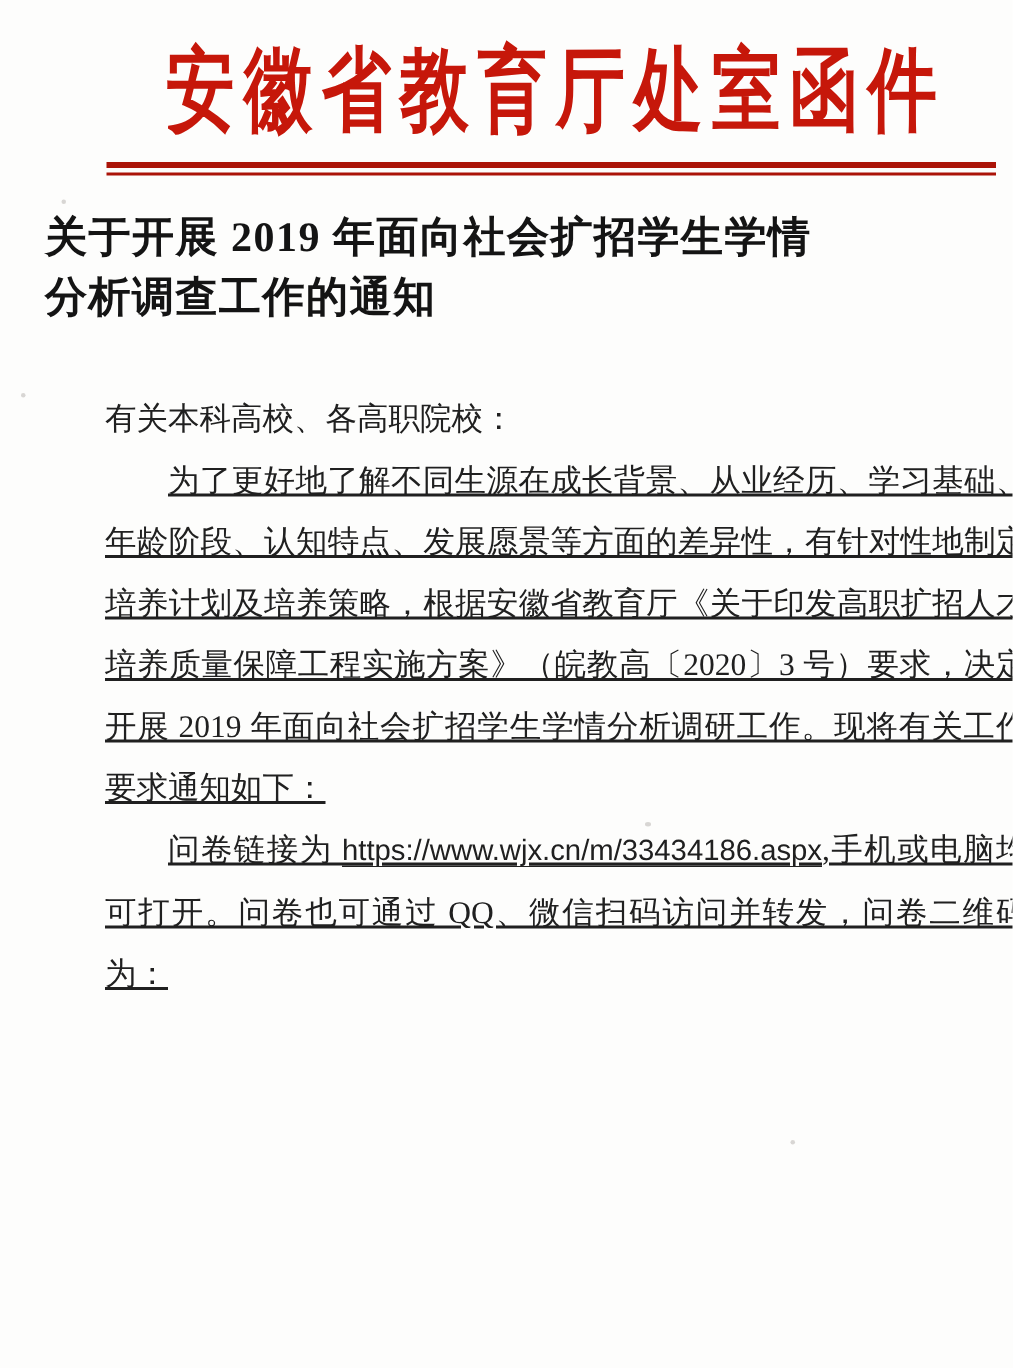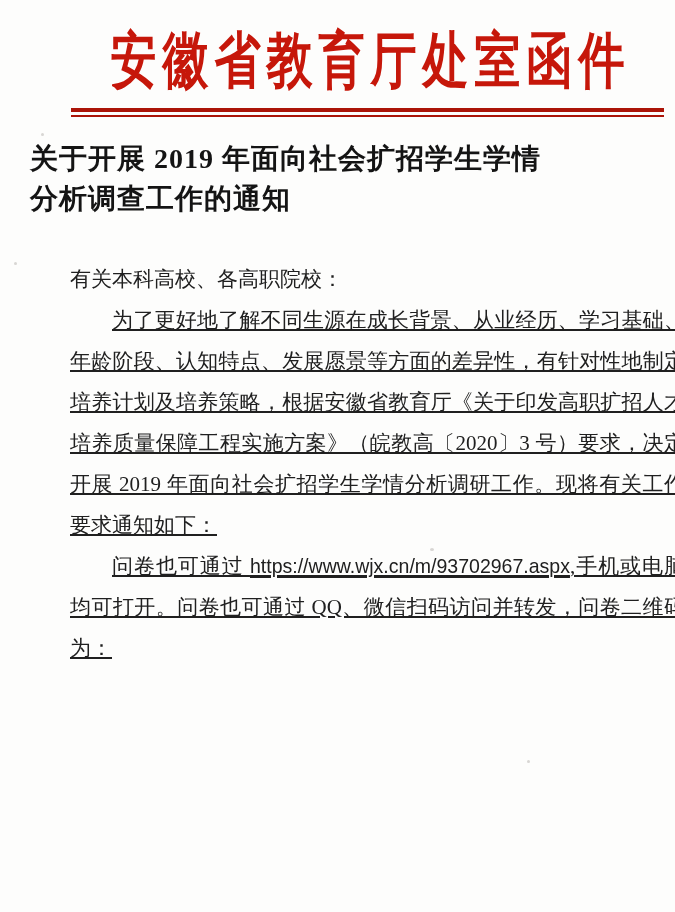--- a/index.html
+++ b/index.html
@@ -100,21 +100,21 @@
     <div>分析调查工作的通知</div>
   </div>
 
   <div class="body-text">
     <p class="salutation">有关本科高校、各高职院校：</p>
 
     <p class="para">为了更好地了解不同生源在成长背景、从业经历、学习基础、年龄阶段、认知特点、发展愿景等方面的差异性，有针对性地制定培养计划及培养策略，根据安徽省教育厅《关于印发高职扩招人才培养质量保障工程实施方案》（皖教高〔2020〕3 号）要求，决定开展 2019 年面向社会扩招学生学情分析调研工作。现将有关工作要求通知如下：</p>
 
 
 
-    <p class="para"><span>问卷也可通过 </span><span class="url-link">https://www.wjx.cn/m/93702967.aspx</span><span>,手机或电脑均可打开。问卷也可通过 QQ、微信扫码访问并转发，问卷二维码为：</span></p>
+    <p class="para"><span>问卷链接为 </span><span class="url-link">https://www.wjx.cn/m/33434186.aspx</span><span>,手机或电脑均可打开。问卷也可通过 QQ、微信扫码访问并转发，问卷二维码为：</span></p>
   </div>
 
   <div class="speck s1"></div>
   <div class="speck s2"></div>
   <div class="speck s3"></div>
   <div class="speck s4"></div>
 
 </div>
 
 </body></html>

